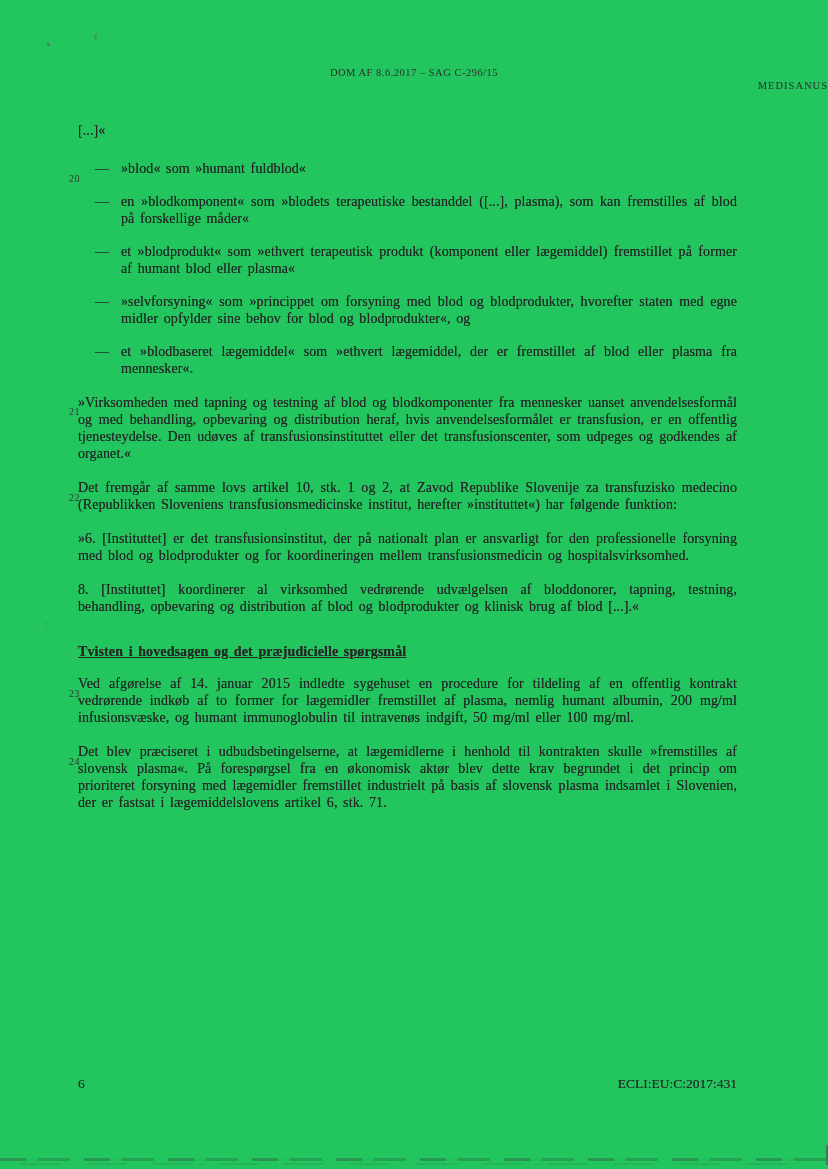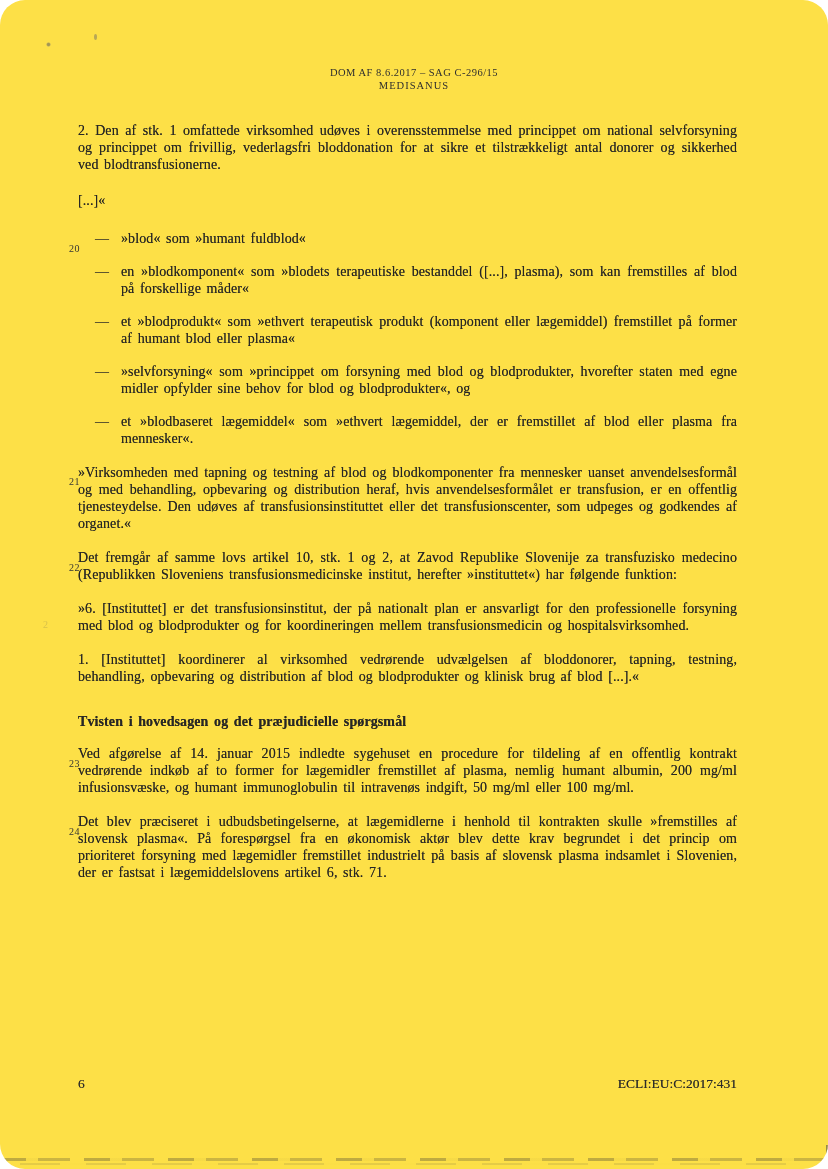--- a/index.html
+++ b/index.html
@@ -1,34 +1,33 @@
 <!DOCTYPE html>
 <html><head>
 <meta charset="utf-8">
 <style>
   html, body { margin: 0; padding: 0; background: #ffffff; }
   .page {
     position: relative;
     width: 828px;
     height: 1169px;
-    background: #fde047;
+    background: #22c55e;
     overflow: hidden;
     font-family: "Liberation Serif", "DejaVu Serif", serif;
     color: #262626;
-    border-radius: 25px;
   }
   .doc-header {
     padding-top: 66px;
     text-align: center;
     font-size: 10.5px;
     line-height: 13px;
     letter-spacing: 0.5px;
     color: #2e2e2e;
   }
-  .doc-header .case-name { letter-spacing: 1px; }
+  .doc-header .case-name { letter-spacing: 1px; text-align: right; }
   .doc-body {
     margin: 30px 91px 0 78px;
     font-size: 14px;
     line-height: 17px;
     text-align: justify;
     word-spacing: 2px;
     letter-spacing: 0.1px;
     text-shadow: 0 0 0.4px rgba(25,25,25,0.65);
   }
   .doc-body p { margin: 0 0 17px 0; }
@@ -46,20 +45,21 @@
   .quote-close { margin-bottom: 21px !important; }
   .lead-quote { margin-bottom: 19px !important; }
   .def-list { margin: 0 0 0 17px; }
   .def-item { display: flex; margin: 0 0 16px 0; }
   .def-item .dash { flex: none; width: 26px; text-shadow: none; }
   .def-item .def-text { flex: 1; text-align: justify; }
   .section-heading {
     font-weight: bold;
     margin: 28px 0 15px 0 !important;
     text-align: left;
+    text-decoration: underline;
   }
   .doc-footer {
     position: absolute;
     top: 1076px;
     left: 78px;
     right: 91px;
     display: flex;
     justify-content: space-between;
     font-size: 13.5px;
     color: #2b2b2b;
@@ -107,21 +107,20 @@
   <div class="speck-1"></div>
   <div class="speck-2"></div>
 
   <div class="doc-header">
     <div>DOM AF 8.6.2017 – SAG C-296/15</div>
     <div class="case-name">MEDISANUS</div>
   </div>
 
   <div class="doc-body">
 
-    <p class="lead-quote">2. Den af stk. 1 omfattede virksomhed udøves i overensstemmelse med princippet om national selvforsyning og princippet om frivillig, vederlagsfri bloddonation for at sikre et tilstrækkeligt antal donorer og sikkerhed ved blodtransfusionerne.</p>
 
     <p class="quote-close">[...]«</p>
 
     <p class="numbered"><span class="pnum">20</span></p>
 
     <div class="def-list">
       <div class="def-item">
         <span class="dash">—</span>
         <span class="def-text">»blod« som »humant fuldblod«</span>
       </div>
@@ -144,21 +143,21 @@
     </div>
 
     <p class="numbered"><span class="pnum">21</span></p>
 
     <p>»Virksomheden med tapning og testning af blod og blodkomponenter fra mennesker uanset anvendelsesformål og med behandling, opbevaring og distribution heraf, hvis anvendelsesformålet er transfusion, er en offentlig tjenesteydelse. Den udøves af transfusionsinstituttet eller det transfusionscenter, som udpeges og godkendes af organet.«</p>
 
     <p class="numbered"><span class="pnum">22</span><span>Det fremgår af samme lovs artikel 10, stk. 1 og 2, at Zavod Republike Slovenije za transfuzisko medecino (Republikken Sloveniens transfusionsmedicinske institut, herefter »instituttet«) har følgende funktion:</span></p>
 
     <p>»6. [Instituttet] er det transfusionsinstitut, der på nationalt plan er ansvarligt for den professionelle forsyning med blod og blodprodukter og for koordineringen mellem transfusionsmedicin og hospitalsvirksomhed.</p>
 
-    <p>1. [Instituttet] koordinerer al virksomhed vedrørende udvælgelsen af bloddonorer, tapning, testning, behandling, opbevaring og distribution af blod og blodprodukter og klinisk brug af blod [...].«</p>
+    <p>8. [Instituttet] koordinerer al virksomhed vedrørende udvælgelsen af bloddonorer, tapning, testning, behandling, opbevaring og distribution af blod og blodprodukter og klinisk brug af blod [...].«</p>
 
     <p class="section-heading">Tvisten i hovedsagen og det præjudicielle spørgsmål</p>
 
     <p class="numbered"><span class="pnum">23</span><span>Ved afgørelse af 14. januar 2015 indledte sygehuset en procedure for tildeling af en offentlig kontrakt vedrørende indkøb af to former for lægemidler fremstillet af plasma, nemlig humant albumin, 200 mg/ml infusionsvæske, og humant immunoglobulin til intravenøs indgift, 50 mg/ml eller 100 mg/ml.</span></p>
 
     <p class="numbered"><span class="pnum">24</span><span>Det blev præciseret i udbudsbetingelserne, at lægemidlerne i henhold til kontrakten skulle »fremstilles af slovensk plasma«. På forespørgsel fra en økonomisk aktør blev dette krav begrundet i det princip om prioriteret forsyning med lægemidler fremstillet industrielt på basis af slovensk plasma indsamlet i Slovenien, der er fastsat i lægemiddelslovens artikel 6, stk. 71.</span></p>
 
   </div>
 
   <span class="ghost-num">2</span>

